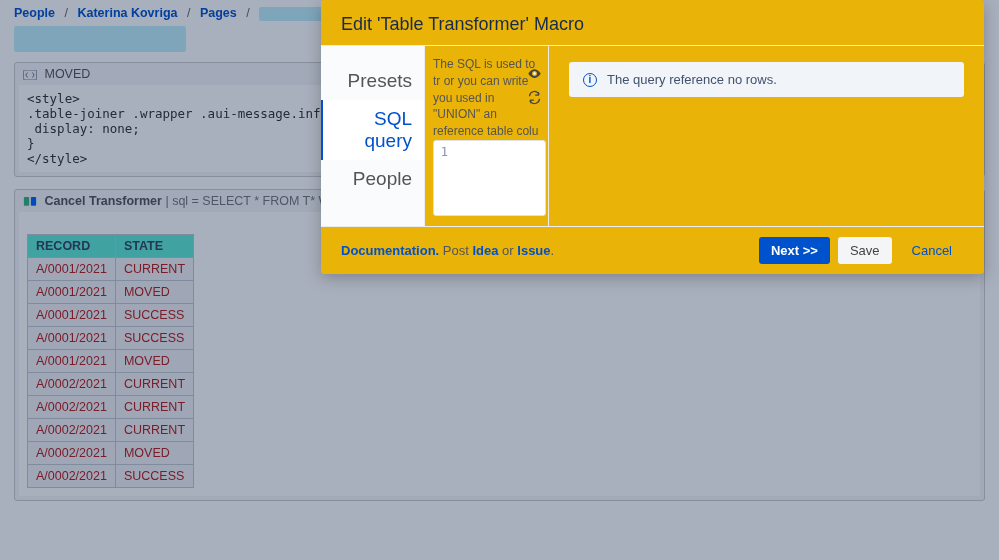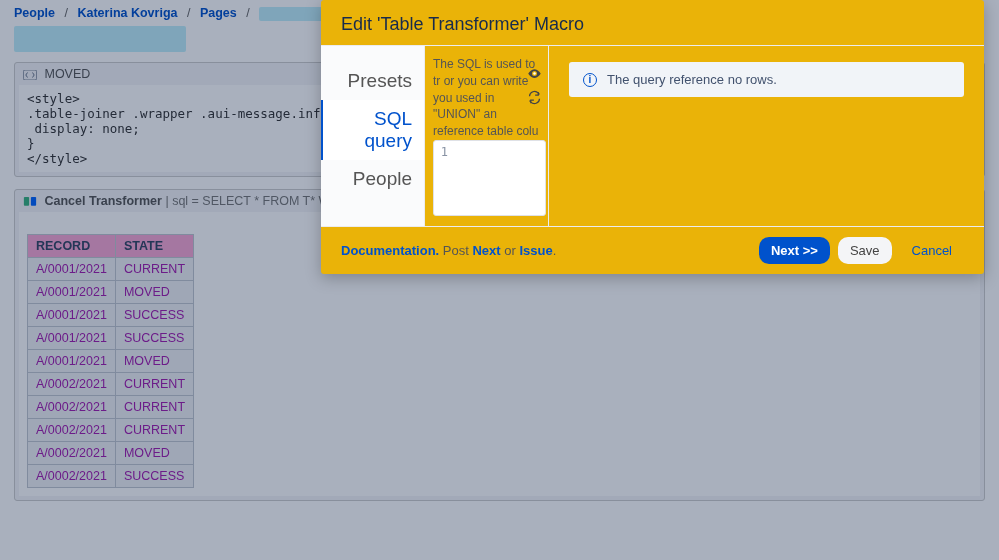--- a/index.html
+++ b/index.html
@@ -20,22 +20,22 @@
   .macro-header .icon svg { width: 14px; height: 10px; }
   .code-body { background: #fff; margin: 0 4px 4px; padding: 6px 8px; font-family: "Consolas", monospace; font-size: 12.5px; white-space: pre; color: #333; border: none; }
 
   .tt-macro .macro-header { border-bottom: 0; color: #555; }
   .tt-macro .macro-header .tt-icon { display: inline-block; width: 14px; height: 11px; margin-right: 4px; vertical-align: middle; }
   .tt-sql { color: #777; }
   .tt-inner { background: #fff; margin: 0 4px 4px; padding: 8px; }
 
   table.data-table { border-collapse: collapse; margin-top: 8px; }
   table.data-table th, table.data-table td { border: 1px solid #c1c7d0; padding: 4px 8px; font-size: 12.5px; text-align: left; }
-  table.data-table th { background: #f9a8d4; color: #344563; font-weight: 600; }
-  table.data-table td { background: #f0f1f4; color: #a21caf; }
+  table.data-table th { background: #5eead4; color: #344563; font-weight: 600; }
+  table.data-table td { background: #f0f1f4; color: #b91c1c; }
 
   
   .overlay { position: absolute; inset: 0; background: rgba(9,30,66,0.35); }
   .modal { position: absolute; top: 0; left: 321px; right: 15px; height: 274px; background: #eab308; border-radius: 3px; box-shadow: 0 4px 16px rgba(0,0,0,.25); display: flex; flex-direction: column; }
   .modal-header { padding: 14px 20px 10px; border-bottom: 1px solid #ebecf0; font-size: 18px; font-weight: 500; color: #172b4d; }
 
   .modal-body { flex: 1; display: flex; min-height: 0; }
   .left-col { width: 104px; background: #fafbfc; border-right: 1px solid #ebecf0; display: flex; flex-direction: column; align-items: flex-end; padding-top: 16px; }
   .left-col .tab { padding: 8px 12px; font-size: 19px; color: #555; cursor: pointer; width: 100%; text-align: right; border-left: 2px solid transparent; }
   .left-col .tab.active { color: #0052cc; font-weight: 400; border-left: 2px solid #0052cc; background: #fff; }
@@ -48,21 +48,21 @@
   .gutter-ln { width: 16px; text-align: right; color: #8993a4; padding-right: 4px; }
   .code-txt { color: #333; white-space: pre; }
   .kw { color: #0052cc; }
 
   .right-col { flex: 1; padding: 16px 20px; }
   .info-banner { background: #f1f4f8; border-radius: 3px; padding: 10px 14px; display: flex; gap: 10px; align-items: center; font-size: 13px; color: #42526e; }
   .info-icon { color: #0052cc; font-weight: bold; width: 14px; height: 14px; border: 1.5px solid #0052cc; border-radius: 50%; display: inline-flex; align-items: center; justify-content: center; font-size: 10px; font-style: normal; }
 
   .modal-footer { border-top: 1px solid #ebecf0; padding: 10px 20px; display: flex; align-items: center; font-size: 13px; }
   .modal-footer .links { flex: 1; color: #555; }
-  .btn { border: none; border-radius: 10px; padding: 6px 12px; font-size: 13px; cursor: pointer; margin-left: 8px; }
+  .btn { border: none; border-radius: 3px; padding: 6px 12px; font-size: 13px; cursor: pointer; margin-left: 8px; }
   .btn-primary { background: #0052cc; color: #fff; font-weight: 600; }
   .btn-subtle { background: #f4f5f7; color: #444; }
   .btn-link { background: none; color: #0052cc; }
 
   .svg-icon { width: 15px; height: 15px; cursor: pointer; color: #444; }
 </style>
 </head>
 <body>
 
 <div class="page">
@@ -207,21 +207,21 @@
         <div class="info-banner">
           <span class="info-icon">i</span>
           <span>The query reference no rows.</span>
         </div>
       </div>
 
     </div>
 
     <div class="modal-footer">
       <div class="links">
-        <a href="#">Documentation.</a><span> Post </span><a href="#">Next</a><span> or </span><a href="#">Issue</a><span>.</span>
+        <a href="#">Documentation.</a><span> Post </span><a href="#">Idea</a><span> or </span><a href="#">Issue</a><span>.</span>
       </div>
       <button class="btn btn-primary">Next &gt;&gt;</button>
       <button class="btn btn-subtle">Save</button>
       <button class="btn btn-link">Cancel</button>
     </div>
   </div>
 
 </div>
 
 </body></html>

